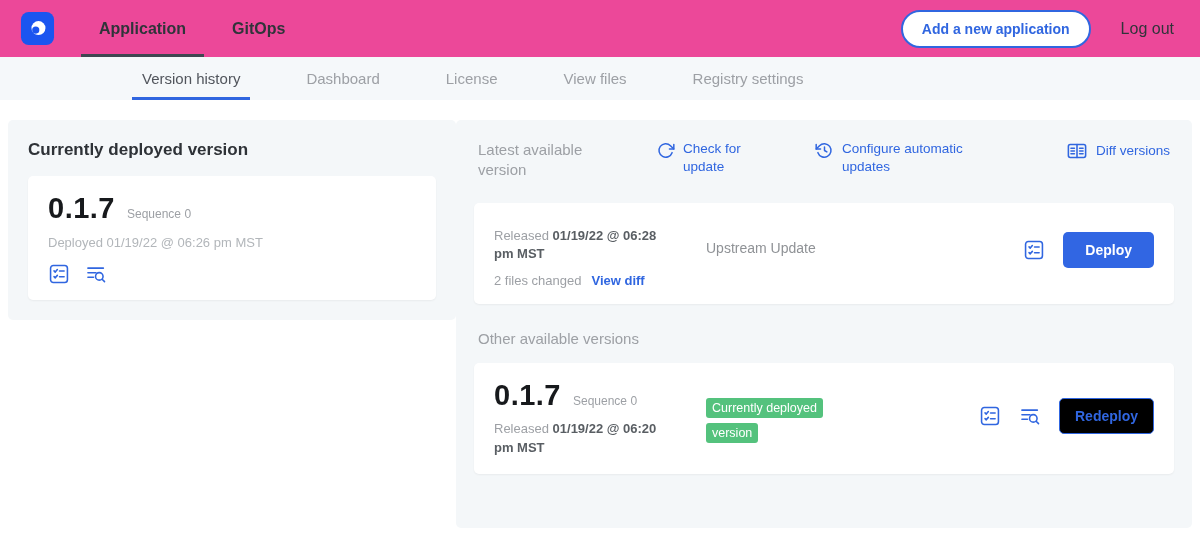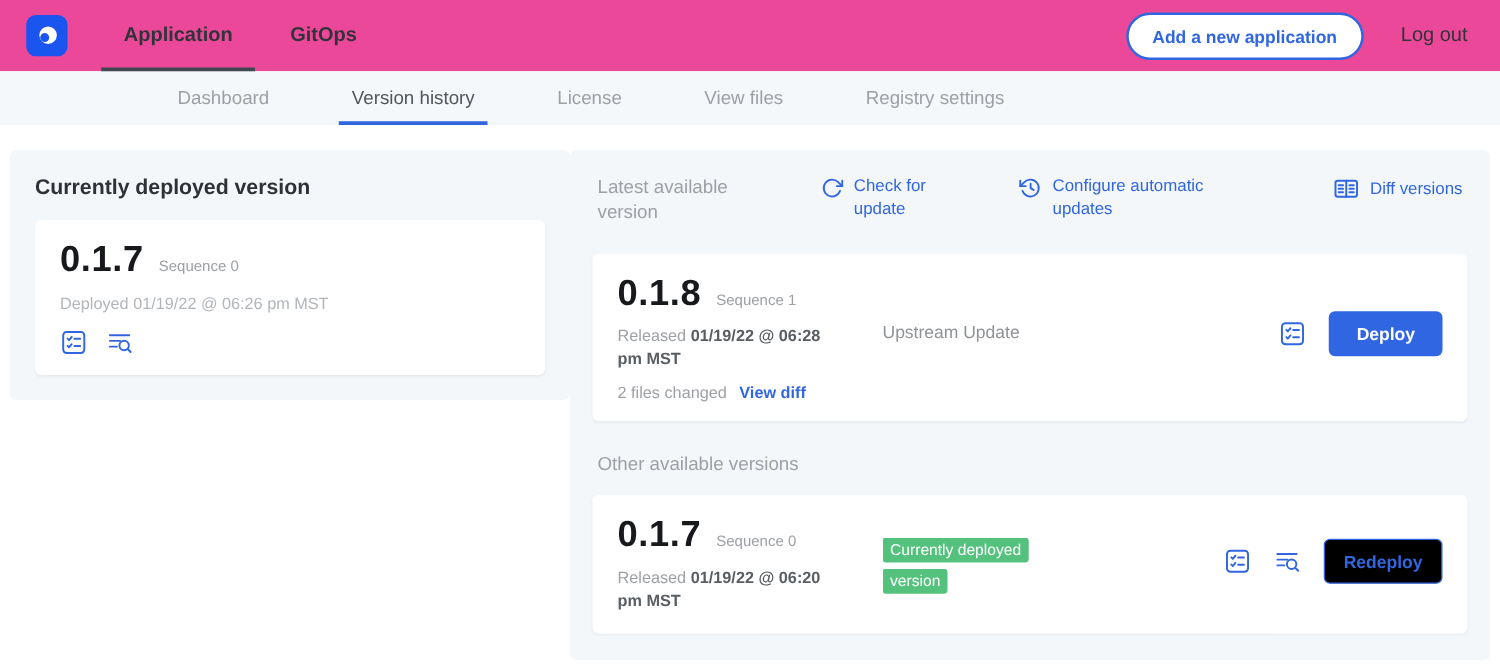--- a/index.html
+++ b/index.html
@@ -96,22 +96,22 @@
     <div class="top-tab active">Application</div>
     <div class="top-tab">GitOps</div>
   </nav>
   <div class="top-right">
     <button class="add-app-btn">Add a new application</button>
     <div class="logout">Log out</div>
   </div>
 </header>
 
 <nav class="subnav">
+  <div class="subnav-item active">Version history</div>
   <div class="subnav-item">Dashboard</div>
-  <div class="subnav-item active">Version history</div>
   <div class="subnav-item">License</div>
   <div class="subnav-item">View files</div>
   <div class="subnav-item">Registry settings</div>
 </nav>
 
 <main class="main">
 
   <section class="panel left-panel">
     <h2 class="panel-title">Currently deployed version</h2>
     <div class="card deployed-card">
@@ -181,24 +181,20 @@
               <line x1="14.8" y1="12" x2="18.6" y2="12"></line>
               <line x1="14.8" y1="15" x2="18.6" y2="15"></line>
             </svg>
         </span>
         <span class="action-label">Diff versions</span>
       </div>
     </div>
 
     <div class="card vcard vcard-latest">
       <div class="v-left">
-        <div class="ver-row">
-          <span class="ver">0.1.8</span>
-          <span class="seq">Sequence 1</span>
-        </div>
         <div class="released">
           <span>Released</span>
           <b>01/19/22 @ 06:28 pm MST</b>
         </div>
         <div class="files-row">
           <span>2 files changed</span>
           <span class="view-diff">View diff</span>
         </div>
       </div>
       <div class="v-mid-center">Upstream Update</div>

